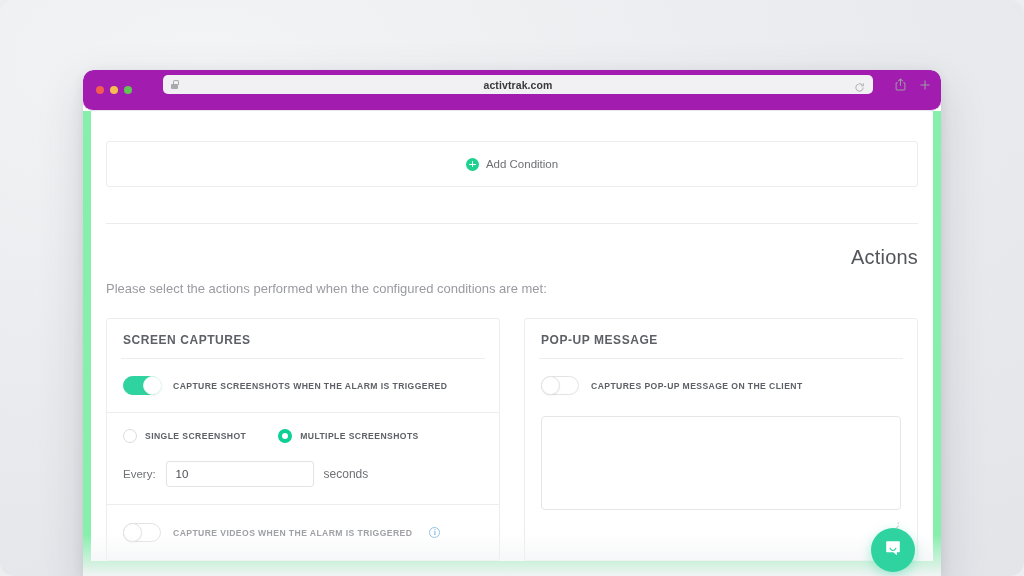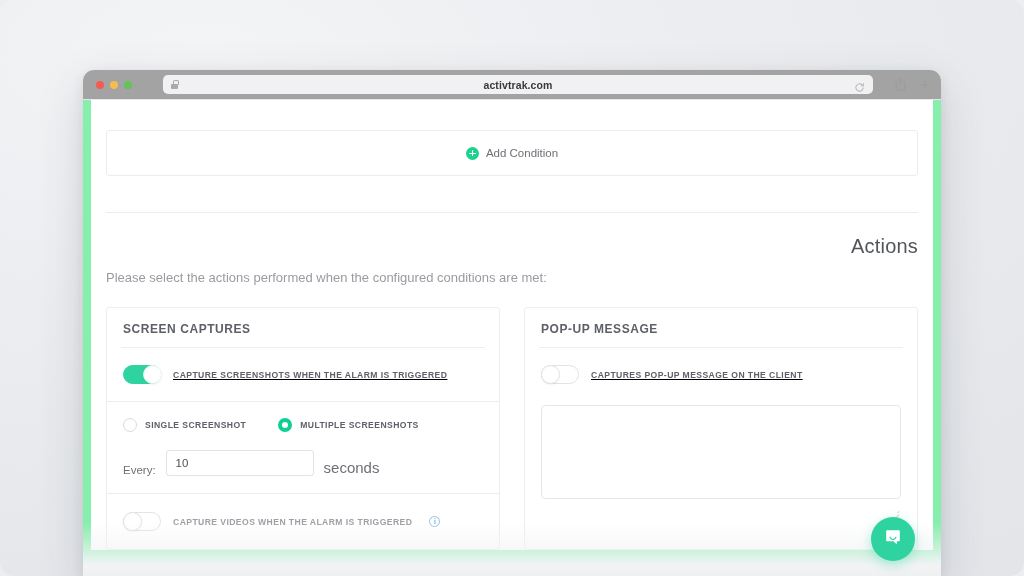--- a/index.html
+++ b/index.html
@@ -33,25 +33,26 @@
     height: 506px;
     background: #ffffff;
     border-radius: 11px 11px 0 0;
     box-shadow: 0 18px 46px rgba(60, 66, 80, 0.18),
                 0 3px 12px rgba(60, 66, 80, 0.10);
     overflow: hidden;
   }
 
   .titlebar {
     position: relative;
-    height: 30px;
-    background: #a3a3a3;
+    height: 41px;
+    background: #a21caf;
     border-bottom: 1px solid #e7e7e9;
     display: flex;
     align-items: center;
+    border-radius: 10px;
   }
 
   .traffic {
     display: flex;
     gap: 6px;
     margin-left: 13px;
   }
   .dot { width: 8px; height: 8px; border-radius: 50%; }
   .dot.red    { background: #f45c52; }
   .dot.yellow { background: #f5bd4f; }
@@ -203,21 +204,21 @@
     font-size: 12px;
     font-weight: bold;
     letter-spacing: 0.55px;
     color: #5e6067;
   }
   .panel-head-rule {
     height: 1px;
     background: #ededef;
     margin: 0 14px;
   }
-  .panel-body { padding: 0 16px; text-decoration: underline; }
+  .panel-body { padding: 0 16px; }
 
   
   .row {
     display: flex;
     align-items: center;
     gap: 12px;
   }
   .row.sep {
     border-bottom: 1px solid #ededef;
     margin: 0 -16px;
@@ -295,40 +296,40 @@
   .radio-label {
     font-size: 8.6px;
     font-weight: bold;
     letter-spacing: 0.42px;
     color: #5e6067;
   }
 
   
   .every-row {
     display: flex;
-    align-items: flex-end;
+    align-items: center;
     gap: 10px;
     padding: 18px 0 17px 16px;
     border-bottom: 1px solid #ededef;
     margin: 0 0 0 0;
   }
   .every-label { font-size: 11.5px; color: #6f7076; }
   .num-input {
     width: 148px;
     height: 26px;
     border: 1px solid #e3e3e6;
     border-radius: 3px;
     background: #fff;
     font-family: "Liberation Sans", sans-serif;
     font-size: 11.5px;
     color: #4d4f55;
     padding: 0 9px;
     outline: none;
   }
-  .seconds-label { font-size: 15px; color: #6f7076; }
+  .seconds-label { font-size: 12px; color: #6f7076; }
 
   .videos-row { padding: 18px 0 0 16px; }
 
   
   .msg-area {
     margin: 21px 16px 0 16px;
     width: calc(100% - 32px);
     height: 94px;
     border: 1px solid #e6e6e9;
     border-radius: 4px;

